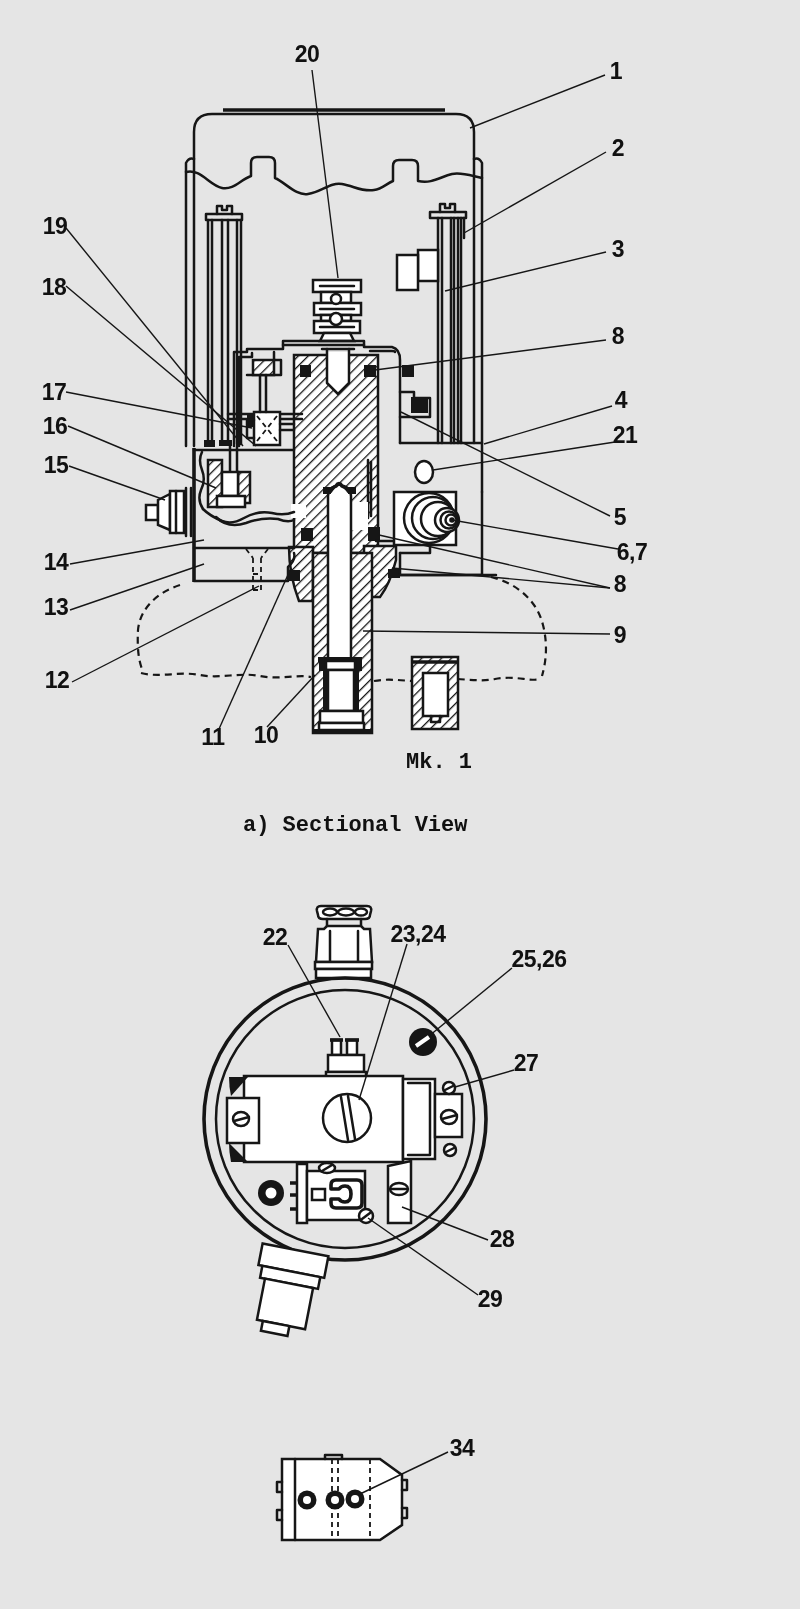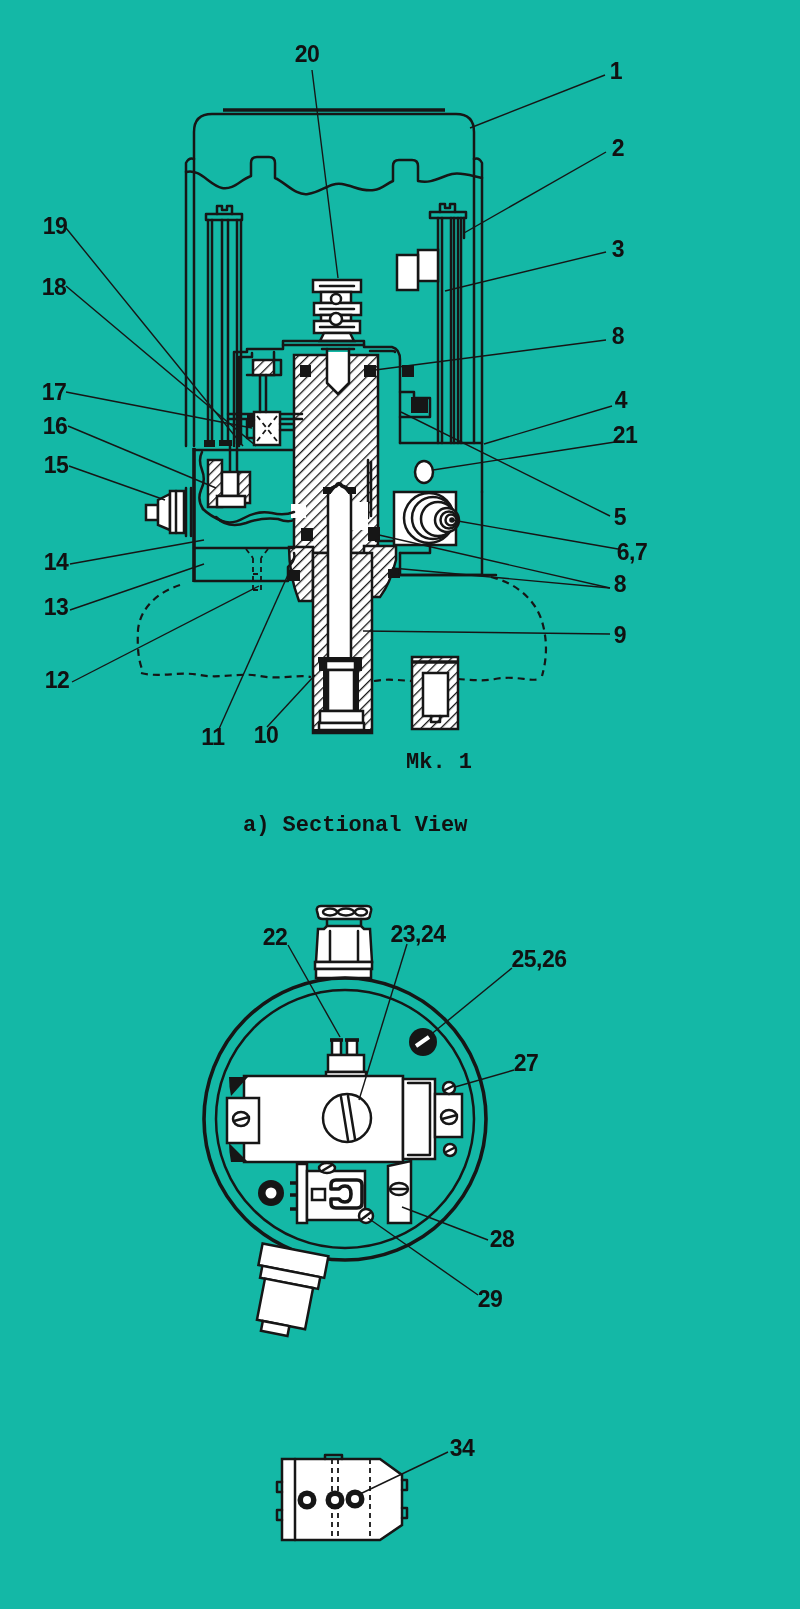--- a/index.html
+++ b/index.html
@@ -1,16 +1,16 @@
 <!DOCTYPE html>
 <html><head>
 <meta charset="utf-8">
 <style>
   html,body{margin:0;padding:0;background:#fff;}
-  #page{width:800px;height:1609px;position:relative;background:#14b8a6;}
+  #page{width:800px;height:1609px;position:relative;background:#e5e5e5;}
   svg{display:block;}
   .ln{stroke:#161616;fill:none;stroke-width:2.5;stroke-linejoin:round;stroke-linecap:round;}
   .th{stroke:#161616;fill:none;stroke-width:3.6;stroke-linejoin:round;}
   .tn{stroke:#161616;fill:none;stroke-width:1.4;}
   .blk{fill:#161616;stroke:none;}
   .wht{fill:#ffffff;stroke:#161616;stroke-width:2.5;}
   .whtn{fill:#ffffff;stroke:none;}
   .hat{fill:url(#hp);stroke:#161616;stroke-width:2.5;}
   .dsh{stroke:#161616;fill:none;stroke-width:2.2;stroke-dasharray:7 5;}
   .dshf{stroke:#161616;fill:none;stroke-width:1.8;stroke-dasharray:5 4;}

